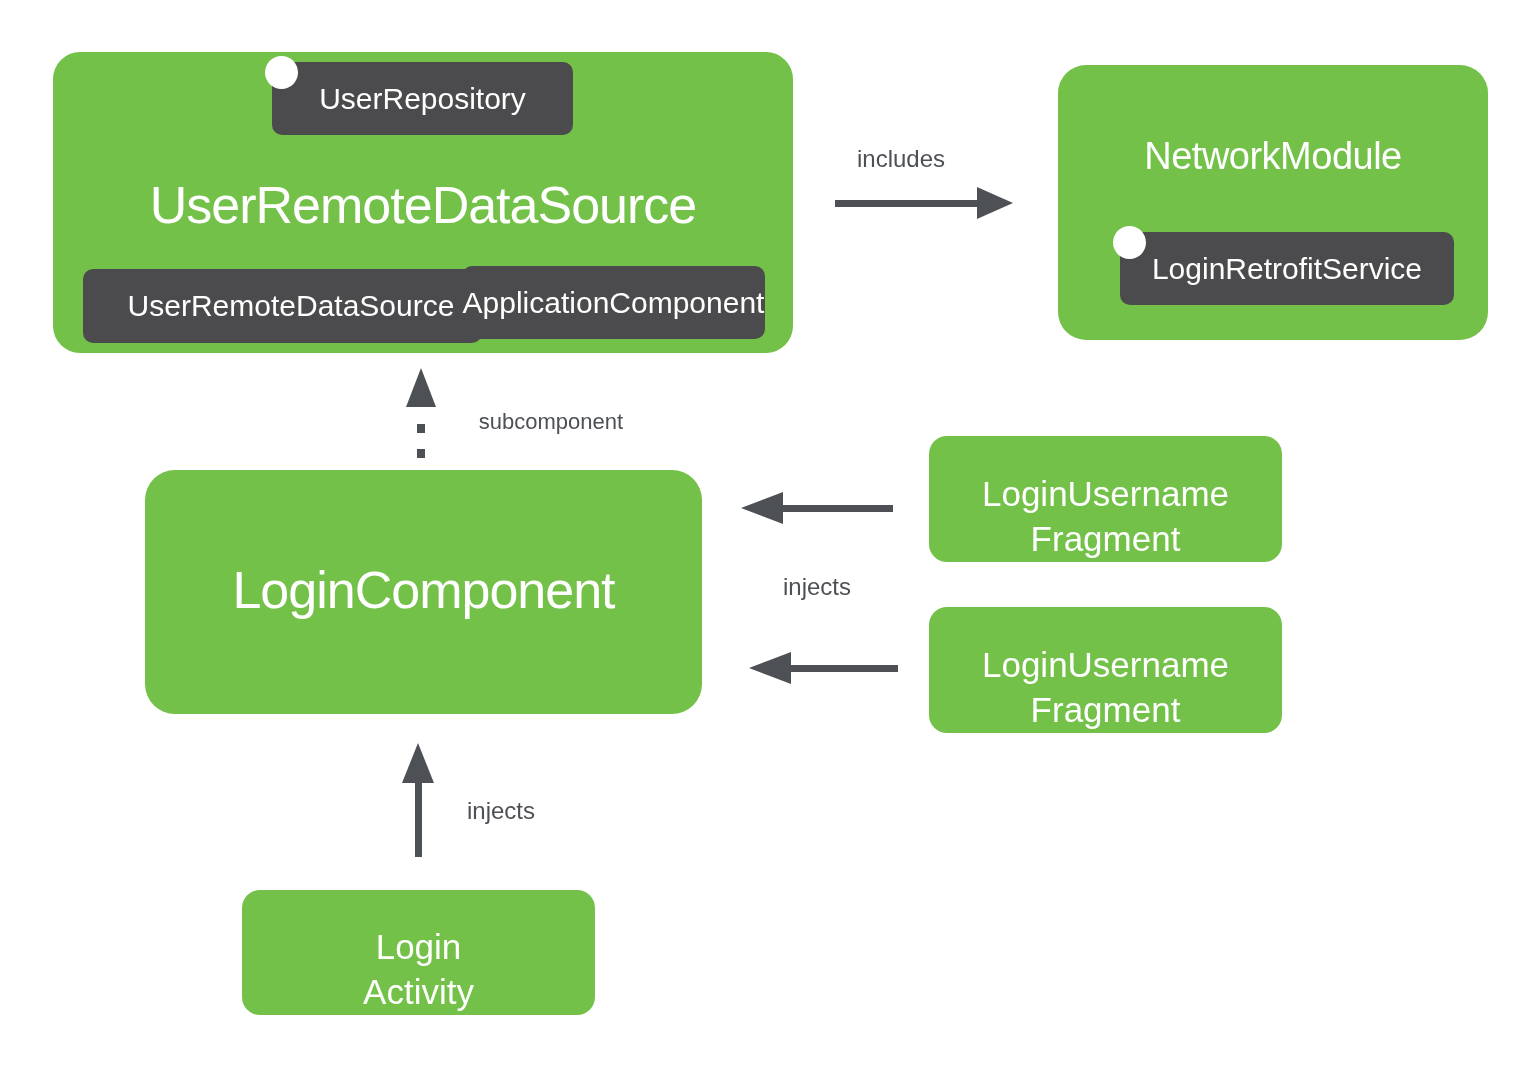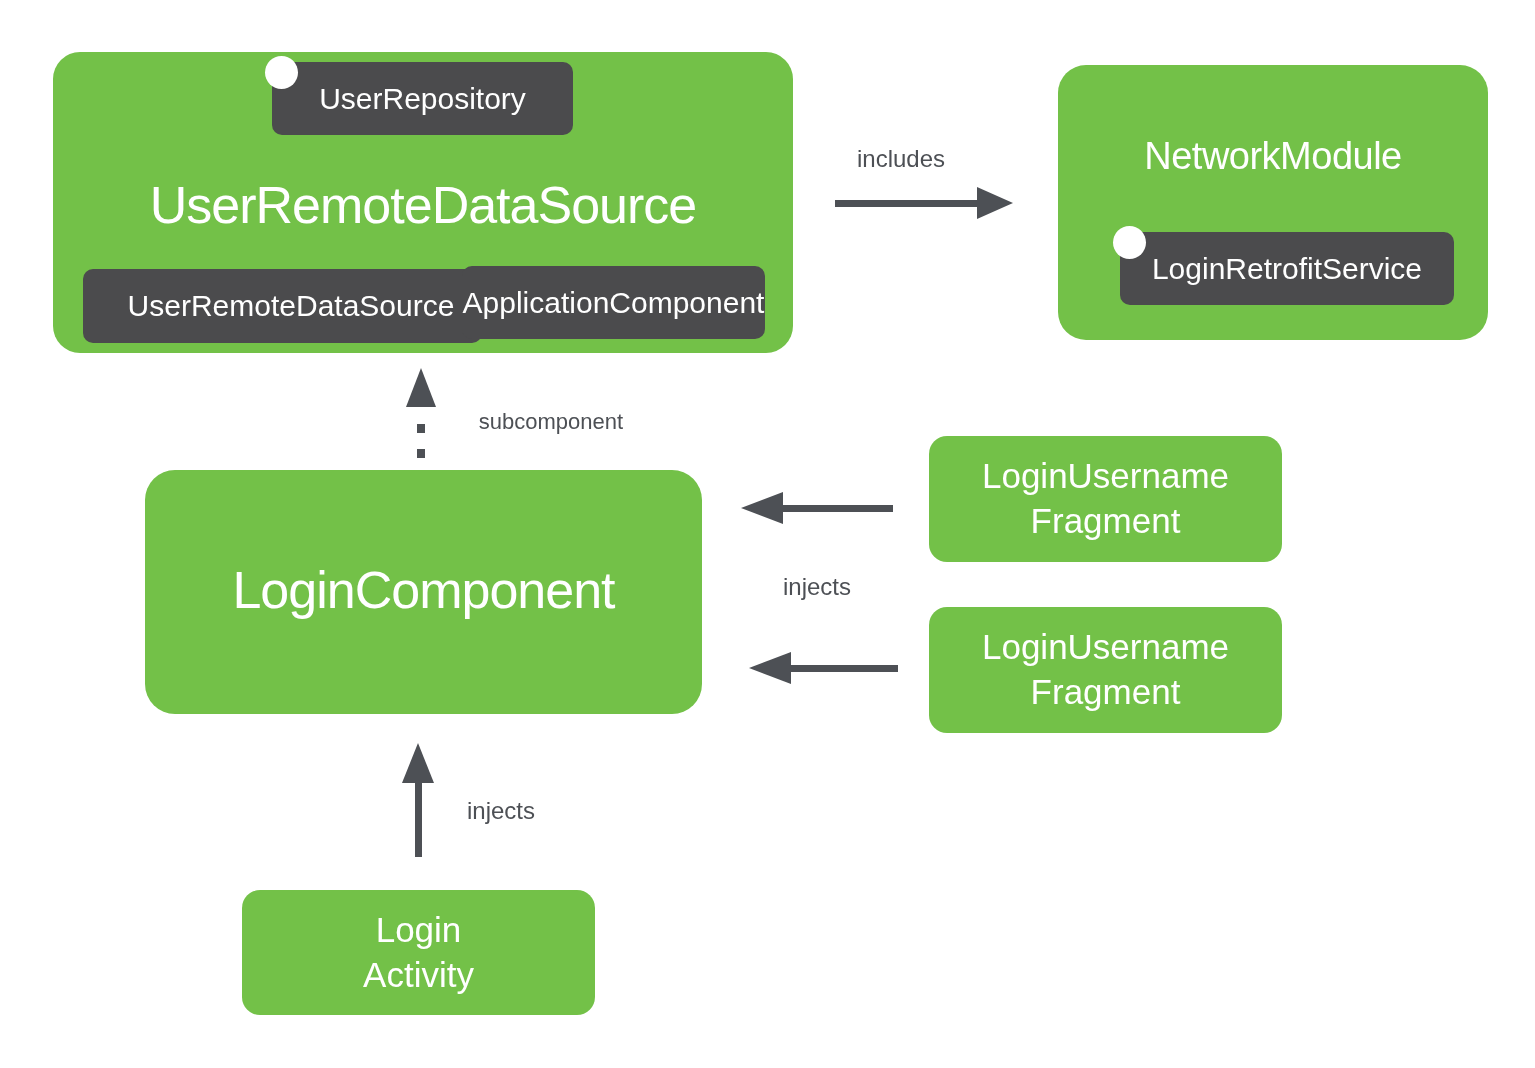--- a/index.html
+++ b/index.html
@@ -44,21 +44,21 @@
     white-space:nowrap;
   }
   .title-big { font-size:52px; line-height:60px; }
   .title-med { font-size:38px; line-height:48px; }
 
   .leaf-box {
     position:absolute;
     background:var(--node_green, #73c148);
     border-radius:18px;
     display:flex; flex-direction:column;
-    align-items:center; justify-content:center;
+    align-items:center; justify-content:flex-end;
     color:var(--text_white, #ffffff);
     font-size:35px; line-height:1.28;
     text-align:center;
   }
 
   .edge-label {
     position:absolute;
     transform:translate(-50%,-50%);
     color:var(--edge_gray, #4d5055);
     font-size:24px;

